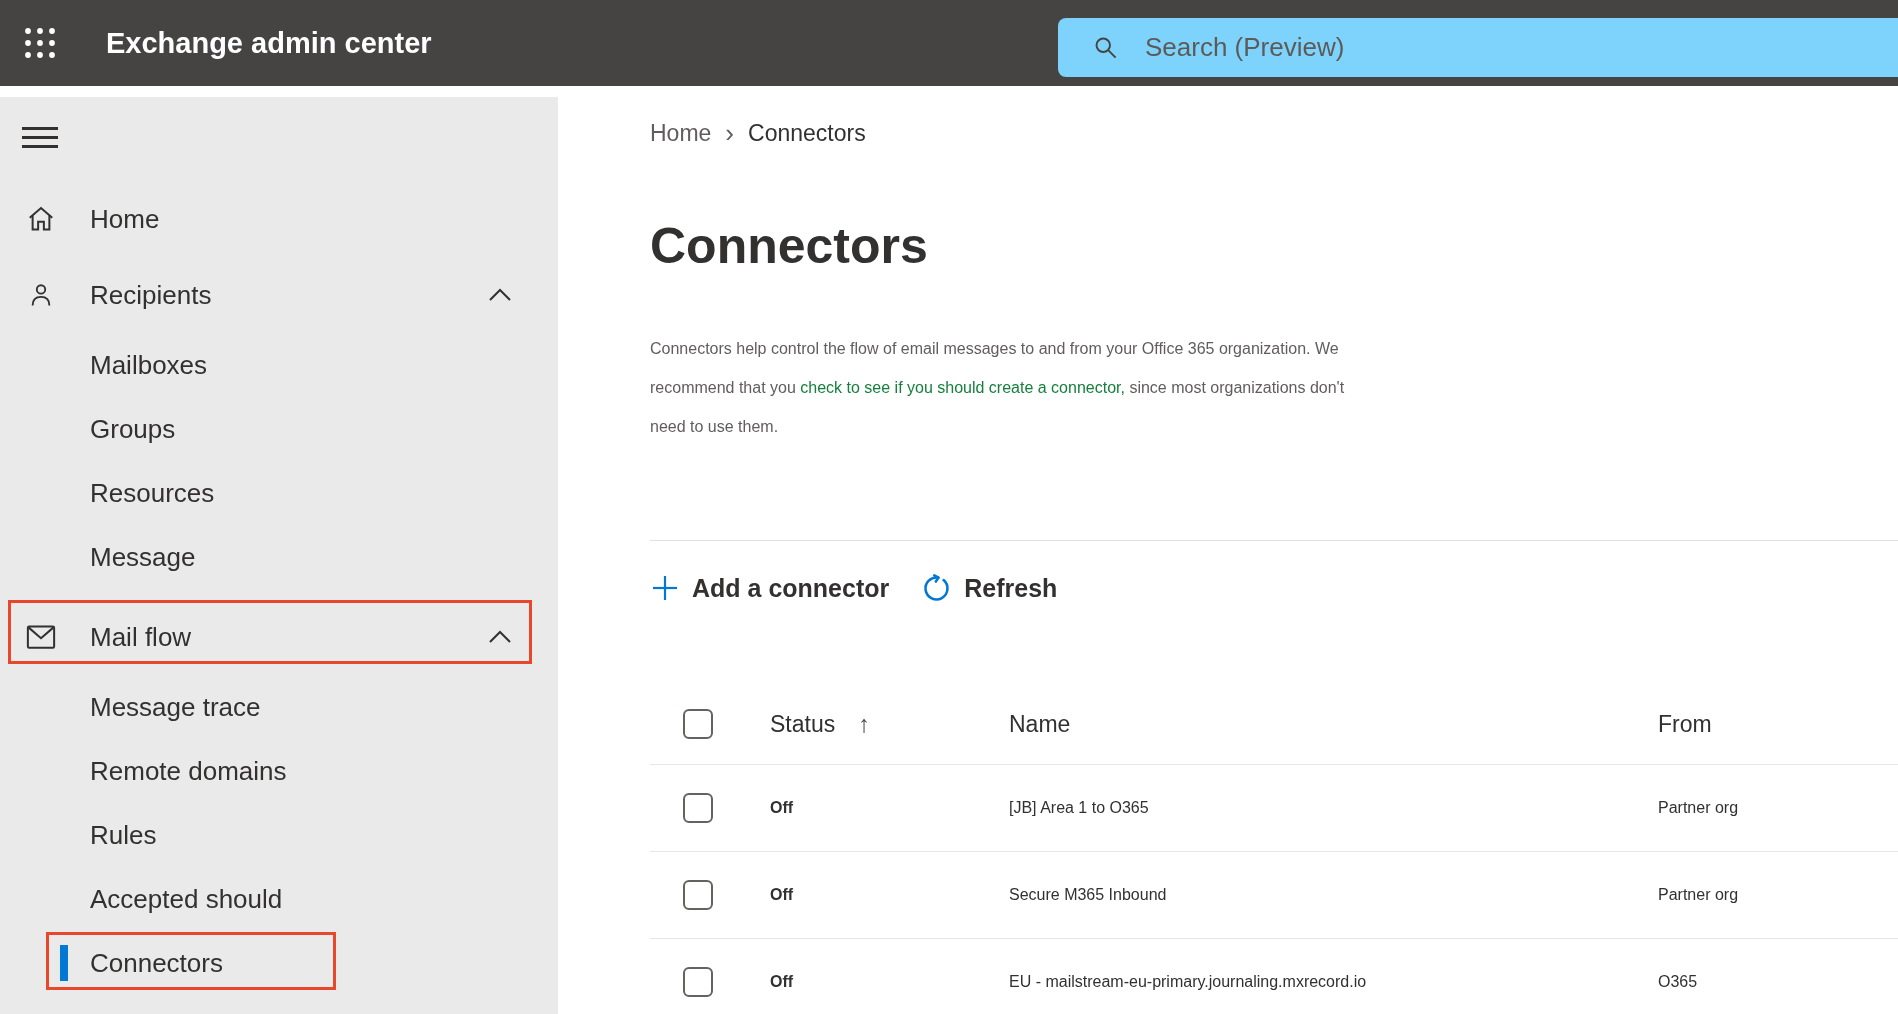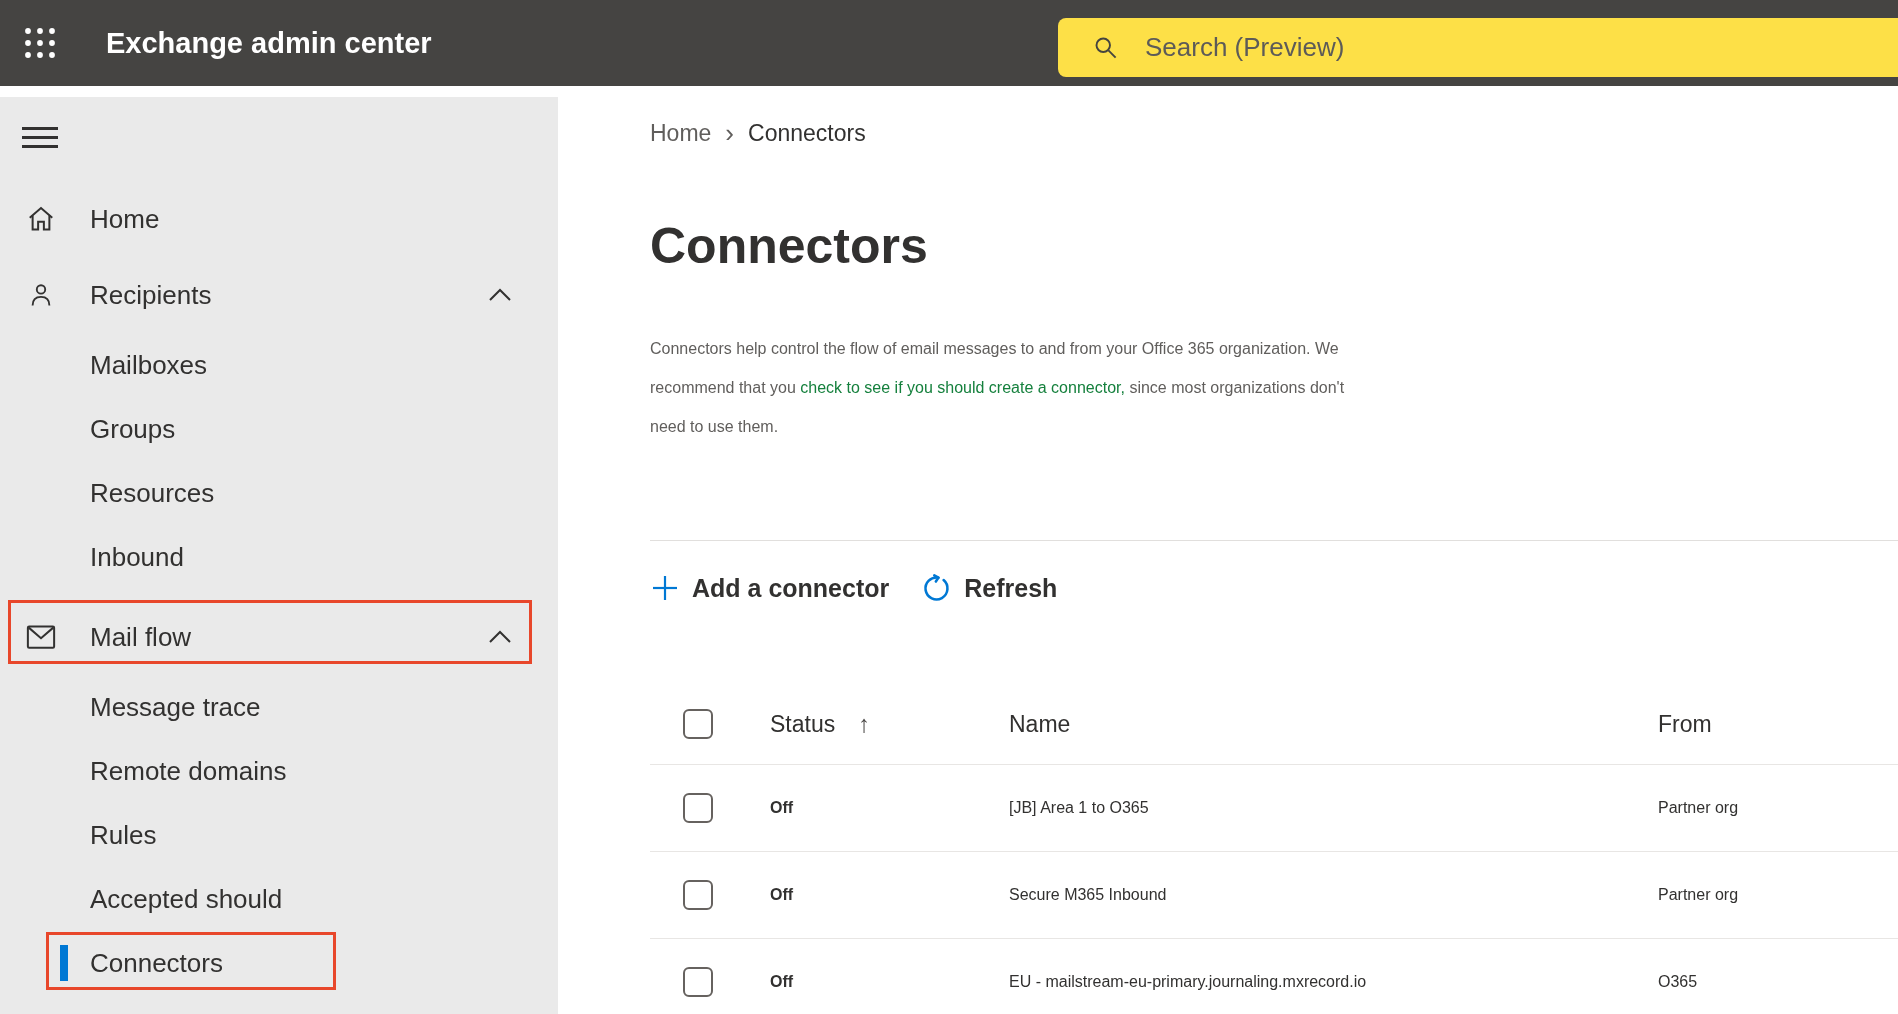--- a/index.html
+++ b/index.html
@@ -16,21 +16,21 @@
   }
   .waffle-btn {
     width:66px; height:97px; display:flex; align-items:center; justify-content:center;
     cursor:pointer; flex:0 0 auto; padding-left:14px;
   }
   .topbar-title {
     color:#ffffff; font-size:29px; font-weight:600; margin-left:40px; white-space:nowrap;
   }
   .searchbox {
     position:absolute; left:1058px; top:18px; right:0; height:59px;
-    background:#fde047; border-radius:8px 0 0 8px;
+    background:#7dd3fc; border-radius:8px 0 0 8px;
     display:flex; align-items:center;
   }
   .searchbox .mag { margin-left:34px; flex:0 0 auto; }
   .searchbox input {
     border:none; outline:none; background:transparent;
     font-family:inherit; font-size:26px; color:#323130;
     margin-left:26px; flex:1;
   }
   .searchbox input::placeholder { color:#5d5b58; opacity:1; }
 
@@ -179,21 +179,21 @@
     <div class="nav-item sub">
       <span class="nlabel">Mailboxes</span>
     </div>
     <div class="nav-item sub">
       <span class="nlabel">Groups</span>
     </div>
     <div class="nav-item sub">
       <span class="nlabel">Resources</span>
     </div>
     <div class="nav-item sub">
-      <span class="nlabel">Inbound</span>
+      <span class="nlabel">Message</span>
     </div>
 
     <div class="nav-item top mailflow">
       <span class="nicon">
         <svg width="30" height="26" viewBox="0 0 24 20" fill="none" stroke="#323130" stroke-width="1.6">
           <rect x="1.5" y="1.5" width="21" height="17" rx="1"></rect>
           <polyline points="2.2,2.5 12,11 21.8,2.5"></polyline>
         </svg>
       </span>
       <span class="nlabel">Mail flow</span>

